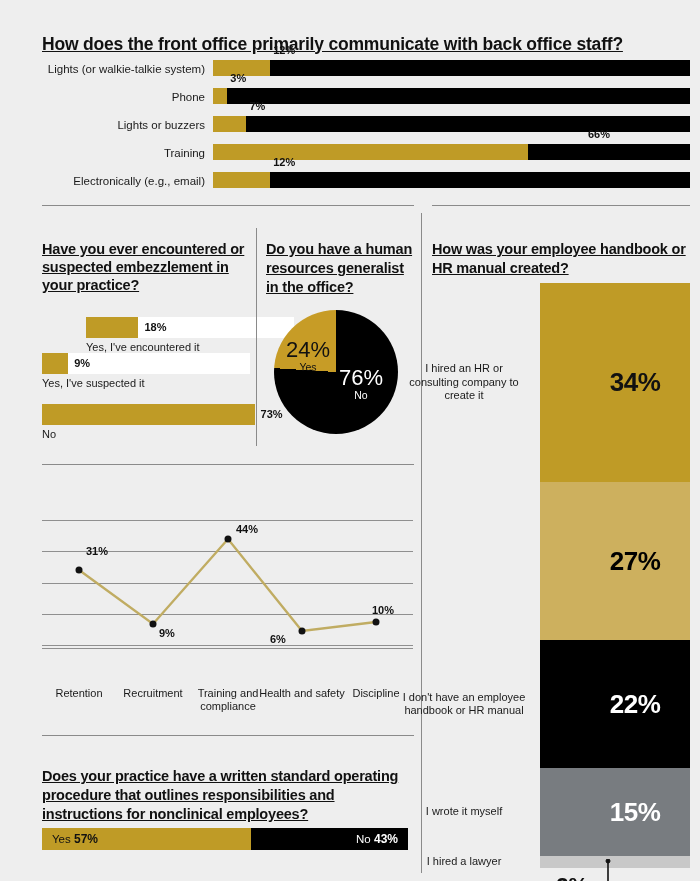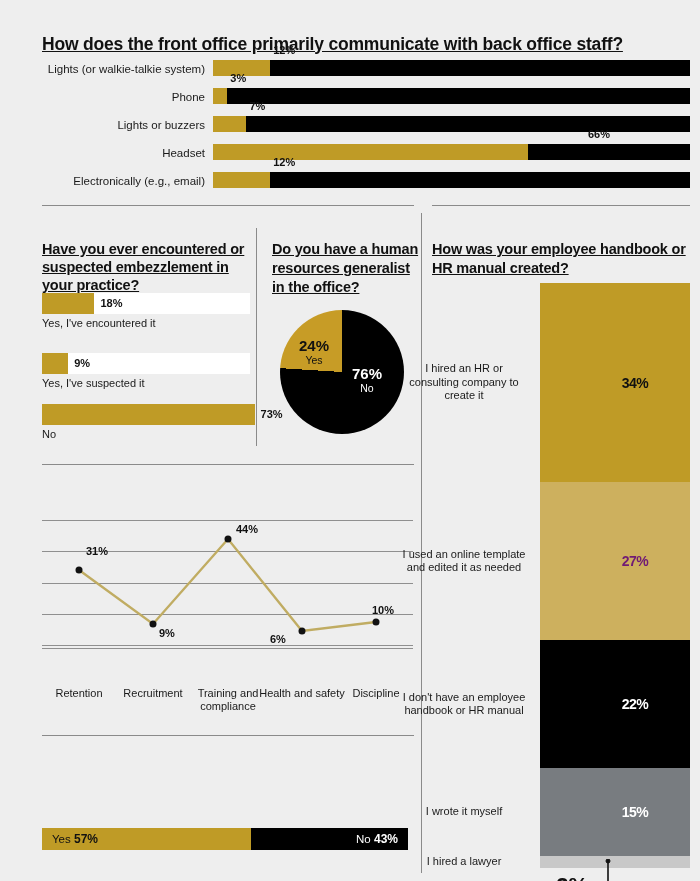--- a/index.html
+++ b/index.html
@@ -112,21 +112,21 @@
     font-weight: bold;
     color: #111;
   }
   .emb-label {
     margin-top: 3px;
     font-size: 11px;
     color: #1a1a1a;
   }
 
   
-  #sec-pie { position: absolute; left: 258px; top: 213px; width: 160px; height: 250px; }
+  #sec-pie { position: absolute; left: 252px; top: 213px; width: 160px; height: 250px; }
   #sec-pie .q-title {
     position: absolute;
     left: 14px; top: 15px;
     font-size: 14.5px;
     line-height: 19px;
     width: 150px;
   }
   .pie-wrap {
     position: absolute;
     left: 22px; top: 97px;
@@ -136,21 +136,21 @@
     position: absolute;
     inset: 0;
     border-radius: 50%;
     background: conic-gradient(#000000 0deg 273.6deg, #c79c26 273.6deg 360deg);
   }
   .pie-lab {
     position: absolute;
     text-align: center;
     line-height: 1.05;
   }
-  .pie-lab .pct { font-size: 15px; font-weight: bold; display: block; }
+  .pie-lab .pct { font-size: 22px; font-weight: normal; display: block; }
   .pie-lab .nm  { font-size: 10.5px; display: block; margin-top: 1px; }
   .pie-lab.yes { left: 6px; top: 28px; width: 56px; color: #111111; }
   .pie-lab.no  { left: 58px; top: 56px; width: 58px; color: #ffffff; }
 
   
   #sec-line { position: absolute; left: 0; top: 472px; width: 420px; height: 258px; }
   #sec-line .q-title {
     position: absolute;
     left: 42px; top: 16px;
     font-size: 14.5px;
@@ -243,21 +243,21 @@
     width: 150px;
   }
   .stack-seg {
     position: relative;
     width: 150px;
     display: flex;
     align-items: center;
     justify-content: center;
   }
   .stack-pct {
-    font-size: 14px;
+    font-size: 26px;
     font-weight: bold;
     letter-spacing: -0.5px;
     margin-left: 40px;
   }
   .stack-lab {
     position: absolute;
     right: 162px;
     width: 128px;
     text-align: center;
     font-size: 11px;
@@ -302,21 +302,21 @@
           <div class="topbar-val" style="left: 188.31px;">3%</div>
         </div>
         <div class="topbar-row" style="top: 108px;">
           <div class="topbar-label">Lights or buzzers</div>
           <div class="topbar-track">
             <div class="topbar-fill" style="width: 33.39px;"></div>
           </div>
           <div class="topbar-val" style="left: 207.39px;">7%</div>
         </div>
         <div class="topbar-row" style="top: 136px;">
-          <div class="topbar-label">Headset</div>
+          <div class="topbar-label">Training</div>
           <div class="topbar-track">
             <div class="topbar-fill" style="width: 314.82px;"></div>
           </div>
           <div class="topbar-val" style="left: 506px; margin-left: 40px;">66%</div>
         </div>
         <div class="topbar-row" style="top: 164px;">
           <div class="topbar-label">Electronically (e.g., email)</div>
           <div class="topbar-track">
             <div class="topbar-fill" style="width: 57.24px;"></div>
           </div>
@@ -324,21 +324,21 @@
         </div>
       </div>
   </section>
 
   <div class="hr-div" style="left:42px; top:205px; width:372px;"></div>
   <div class="hr-div" style="left:432px; top:205px; width:258px;"></div>
 
   <section id="sec-emb">
     <h2 class="q-title">Have you ever encountered or suspected embezzlement in your practice?</h2>
     <div id="emb-rows">
-        <div class="emb-item" style="top: 80px;">
+        <div class="emb-item" style="top: 104px; margin-left: 44px;">
           <div class="emb-track">
             <div class="emb-fill" style="width: 52.416px;"></div>
             <div class="emb-val" style="left: 58.416px;">18%</div>
           </div>
           <div class="emb-label">Yes, I've encountered it</div>
         </div>
         <div class="emb-item" style="top: 140px;">
           <div class="emb-track">
             <div class="emb-fill" style="width: 26.208px;"></div>
             <div class="emb-val" style="left: 32.208px;">9%</div>
@@ -406,20 +406,21 @@
         <div class="lc-cat" style="left: 109px; width: 88px;">Recruitment</div>
         <div class="lc-cat" style="left: 184px; width: 88px;">Training and compliance</div>
         <div class="lc-cat" style="left: 258px; width: 88px;">Health and safety</div>
         <div class="lc-cat" style="left: 332px; width: 88px;">Discipline</div>
       </div>
   </section>
 
   <div class="hr-div" style="left:42px; top:735px; width:372px;"></div>
 
   <section id="sec-sop">
+    <h2 class="q-title">Does your practice have a written standard operating procedure that outlines responsibilities and instructions for nonclinical employees?</h2>
     <div class="sop-bar">
       <div class="sop-yes" id="sop-yes-fill" style="width: 208.62px;"></div>
       <div class="sop-txt yes">
         <span>Yes</span>
         <b>57%</b>
       </div>
       <div class="sop-txt no">
         <span>No</span>
         <b>43%</b>
       </div>
@@ -427,22 +428,21 @@
   </section>
 
   <section id="sec-stack">
     <h2 class="q-title">How was your employee handbook or HR manual created?</h2>
     <div class="stack-col" id="stack-col">
         <div class="stack-seg" style="height: 199px; background: rgb(191, 155, 38);">
           <span class="stack-pct" style="color: rgb(17, 17, 17);">34%</span>
           <div class="stack-lab">I hired an HR or consulting company to create it</div>
         </div>
         <div class="stack-seg" style="height: 158px; background: rgb(205, 176, 94);">
-          <span class="stack-pct" style="color: #701a75;">27%</span>
-          <div class="stack-lab">I used an online template and edited it as needed</div>
+          <span class="stack-pct" style="color: #000000;">27%</span>
         </div>
         <div class="stack-seg" style="height: 128px; background: rgb(0, 0, 0);">
           <span class="stack-pct" style="color: rgb(255, 255, 255);">22%</span>
           <div class="stack-lab">I don't have an employee handbook or HR manual</div>
         </div>
         <div class="stack-seg" style="height: 88px; background: rgb(120, 124, 128);">
           <span class="stack-pct" style="color: rgb(255, 255, 255);">15%</span>
           <div class="stack-lab">I wrote it myself</div>
         </div>
         <div class="stack-seg" style="height: 12px; background: rgb(200, 200, 200);">

